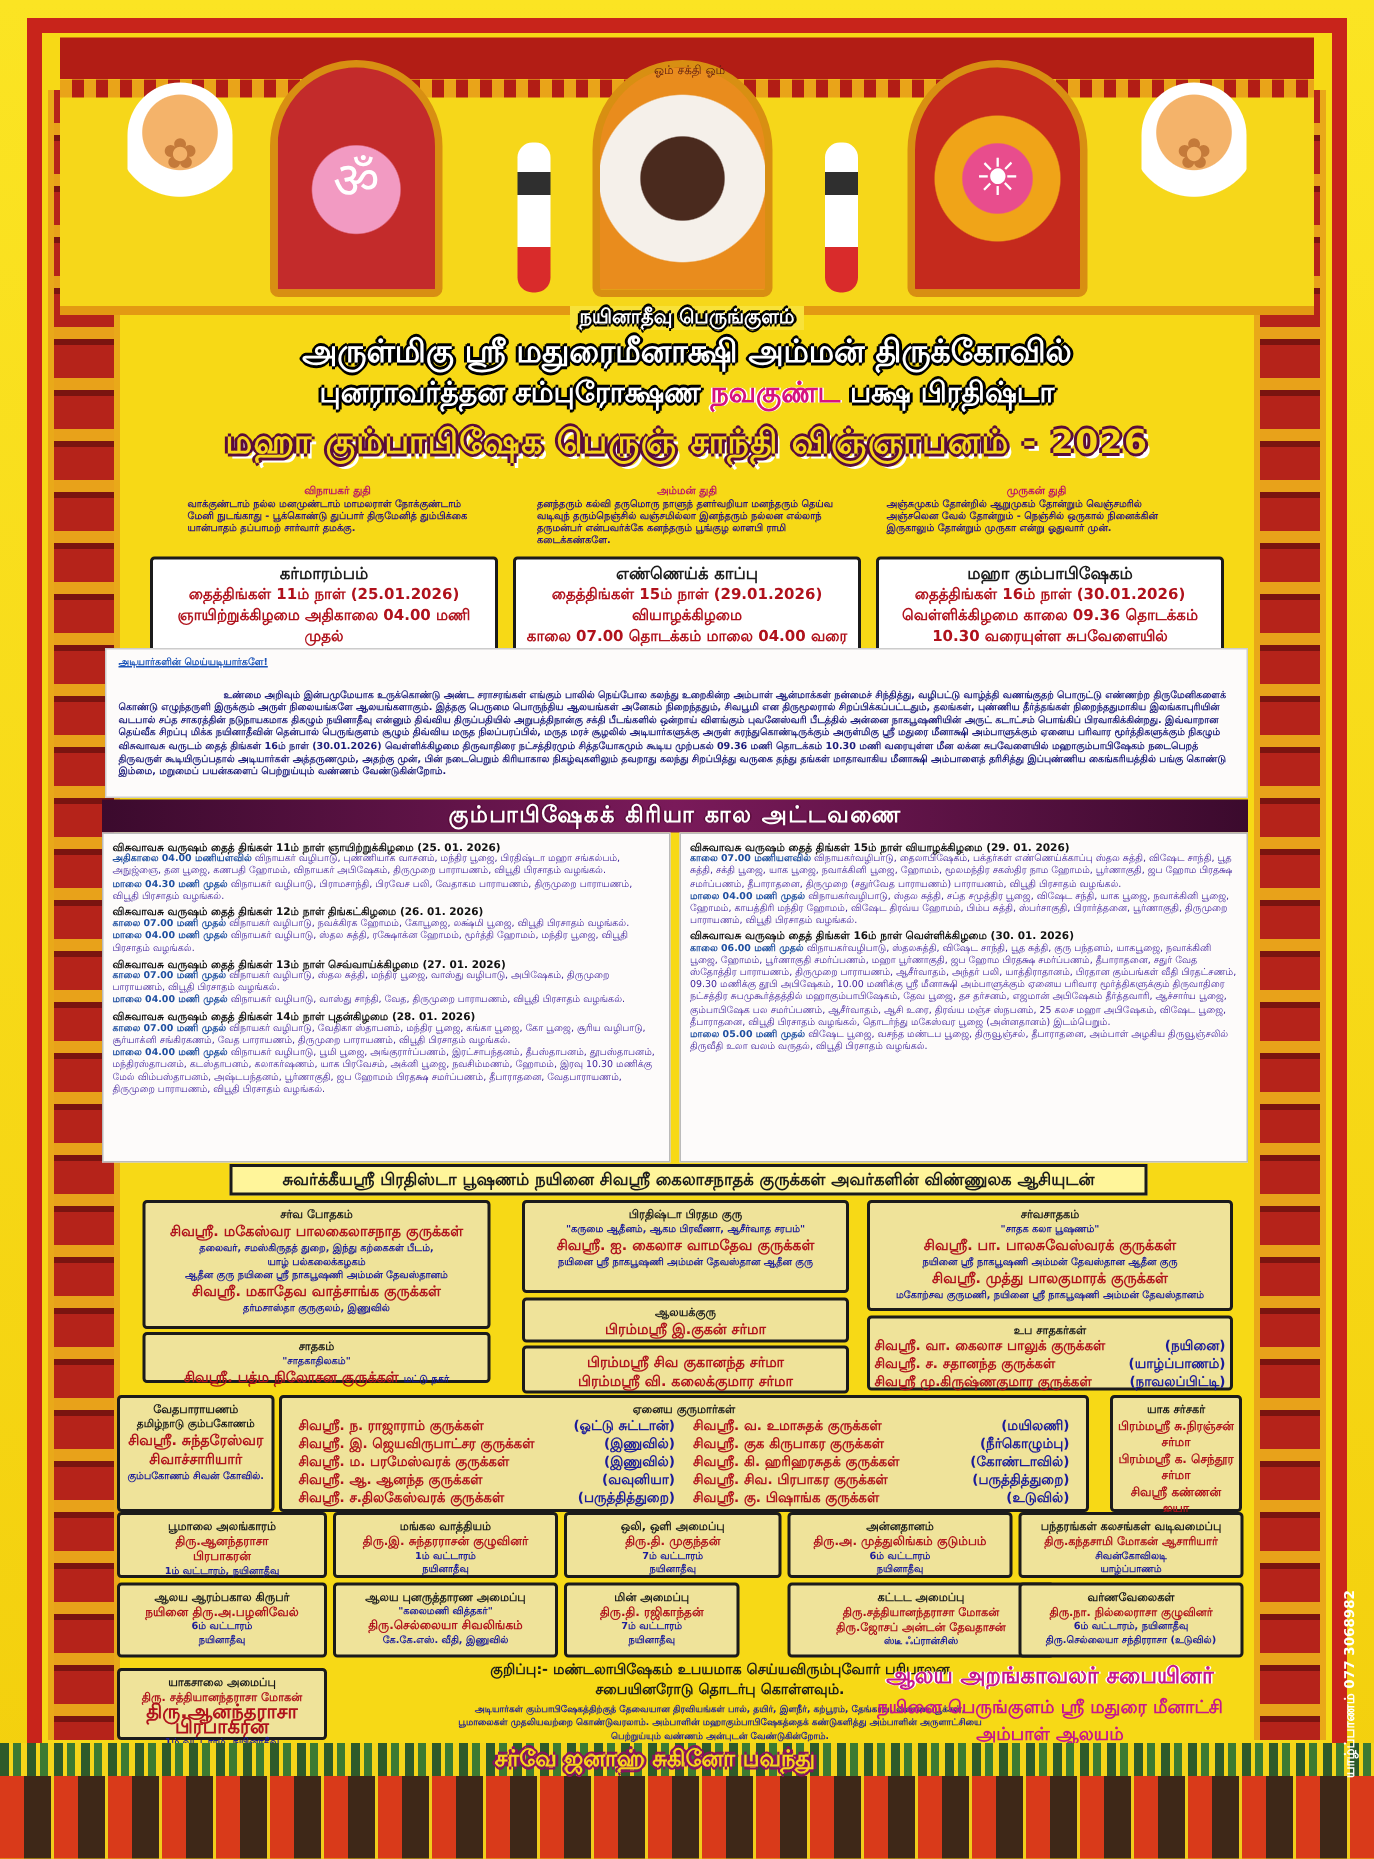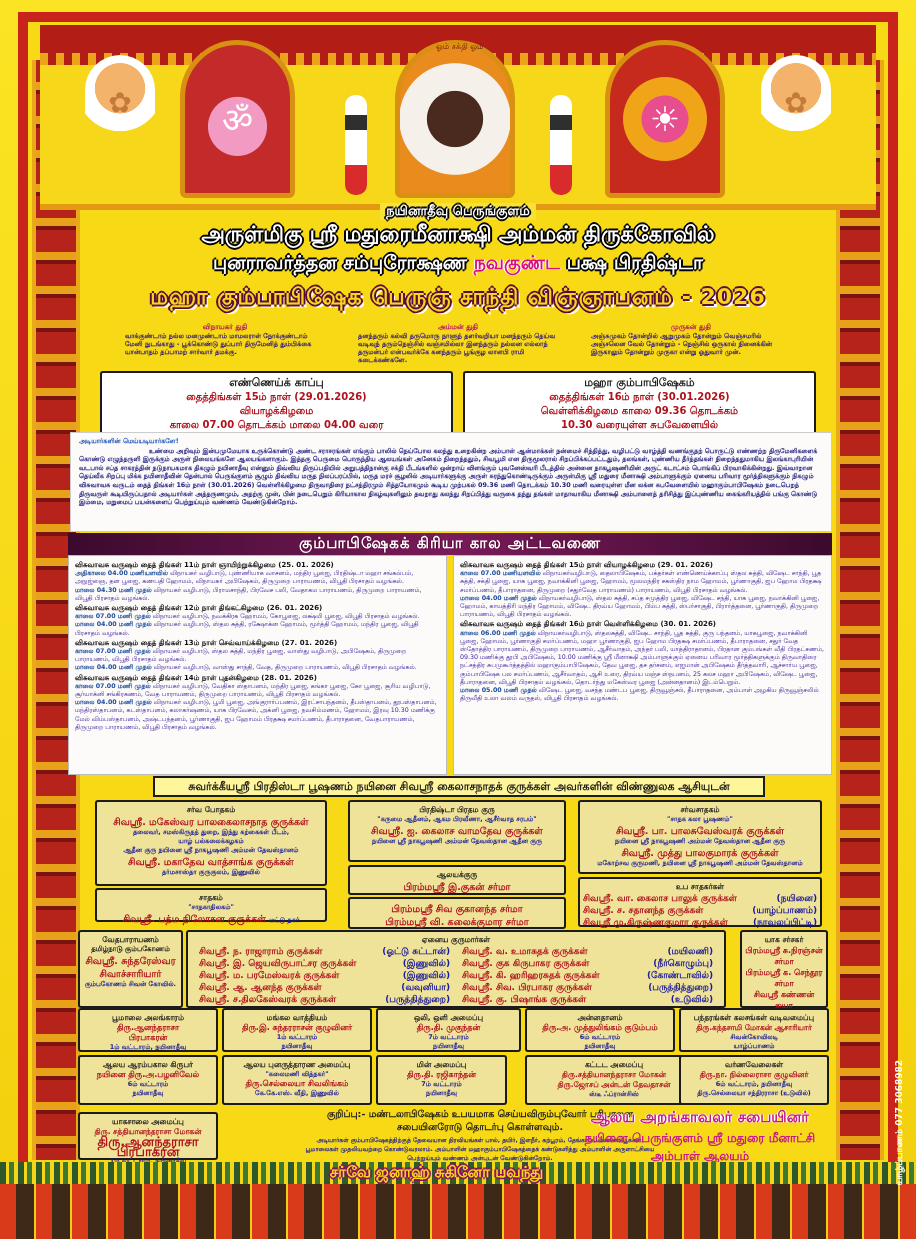--- a/index.html
+++ b/index.html
@@ -31,21 +31,21 @@
 
   .verses { position:absolute; top: 323px; left: 125px; width: 666px; display:flex; justify-content:space-between; }
   .verse { width: 200px; font-size: 6.5px; line-height: 8px; color: #2b1380; font-weight: bold; }
   .verse .vt { color:#b8136a; text-align:center; font-size: 7px; margin-bottom: 1px; }
 
   .event-row { position:absolute; top: 371px; left: 100px; width: 716px; display:flex; gap: 10px; }
   .event-box { flex: 1; background:#fff; border: 2px solid #1b1b1b; border-radius: 3px; text-align:center; padding: 3px 2px; font-size: 10px; line-height: 14px; color:#b0121c; font-weight:bold; }
   .event-box .eh { color:#1b1b1b; font-size: 11px; }
 
   .intro { position: absolute; left: 70px; top: 432px; width: 762px; height: 100px; background:#fdfbfa; border: 1px solid #ccc; padding: 4px 8px; font-size: 6.4px; line-height: 8.6px; color:#1b1b9a; font-weight: bold; }
-  .intro .salute { color:#1b53b8; margin-bottom: 1px; }
+  .intro .salute { color:#1b53b8; margin-bottom: 13px; text-decoration: underline; }
   .intro .body { text-indent: 70px; color:#1b1b7a; }
 
   .schedule-banner { position:absolute; left: 68px; top: 533px; width: 764px; height: 22px; background: linear-gradient(90deg, #3b0a2d, #7a1a5a, #3b0a2d); display:flex; justify-content:center; align-items:center; }
   .schedule-banner span { font-size: 15px; font-weight:bold; color:#fff; text-shadow: 1px 0 #5a0c3a, -1px 0 #5a0c3a; letter-spacing:1px; }
   .schedule { position:absolute; left: 68px; top: 555px; width: 764px; height: 220px; display:flex; gap: 6px; }
   .sched-col { flex: 1; background:#fdfbfa; border: 1px solid #bbb; padding: 3px 6px; font-size: 6.3px; line-height: 8.2px; overflow: hidden; }
   .sched-day { color:#111; font-weight:bold; font-size: 7px; margin-top: 2px; }
   .sched-item { color:#3a1a9a; }
   .sched-item b { color:#1f4fa0; }
 
@@ -111,20 +111,25 @@
       <div>தனந்தரும் கல்வி தருமொரு நாளுந் தளர்வறியா மனந்தரும் தெய்வ வடிவுந் தரும்நெஞ்சில் வஞ்சமில்லா இனந்தரும் நல்லன எல்லாந் தருமன்பர் என்பவர்க்கே கனந்தரும் பூங்குழ லாளபி ராமி கடைக்கண்களே.</div>
     </div>
     <div class="verse">
       <div class="vt">முருகன் துதி</div>
       <div>அஞ்சுமுகம் தோன்றில் ஆறுமுகம் தோன்றும் வெஞ்சமரில் அஞ்சலென வேல் தோன்றும் - நெஞ்சில் ஒருகால் நினைக்கின் இருகாலும் தோன்றும் முருகா என்று ஓதுவார் முன்.</div>
     </div>
   </div>
 
   <div class="event-row">
     <div class="event-box">
+      <div class="eh">கர்மாரம்பம்</div>
+      <div>தைத்திங்கள் 11ம் நாள் (25.01.2026)</div>
+      <div>ஞாயிற்றுக்கிழமை அதிகாலை 04.00 மணி முதல்</div>
+    </div>
+    <div class="event-box">
       <div class="eh">எண்ணெய்க் காப்பு</div>
       <div>தைத்திங்கள் 15ம் நாள் (29.01.2026)</div>
       <div>வியாழக்கிழமை</div>
       <div>காலை 07.00 தொடக்கம் மாலை 04.00 வரை</div>
     </div>
     <div class="event-box">
       <div class="eh">மஹா கும்பாபிஷேகம்</div>
       <div>தைத்திங்கள் 16ம் நாள் (30.01.2026)</div>
       <div>வெள்ளிக்கிழமை காலை 09.36 தொடக்கம்</div>
       <div>10.30 வரையுள்ள சுபவேளையில்</div>
@@ -318,21 +323,21 @@
       <div class="n" style="font-size:8px; line-height:10px;">நயினை திரு.அ.பழனிவேல்</div>
       <div class="d">6ம் வட்டாரம்</div>
       <div class="d">நயினாதீவு</div>
   </div>
   <div class="card" style="left:222px; top:1055px; width:150px; height:50px;">
     <div class="h">ஆலய புனருத்தாரண அமைப்பு</div>
       <div class="d">"கலைமணி வித்தகர்"</div>
       <div class="n" style="font-size:8px; line-height:10px;">திரு.செல்லையா சிவலிங்கம்</div>
       <div class="d">கே.கே.எஸ். வீதி, இணுவில்</div>
   </div>
-  <div class="card" style="left:376px; top:1055px; width:131px; height:50px;">
+  <div class="card" style="left:376px; top:1055px; width:117px; height:50px;">
     <div class="h">மின் அமைப்பு</div>
       <div class="n" style="font-size:8px; line-height:10px;">திரு.தி. ரஜிகாந்தன்</div>
       <div class="d">7ம் வட்டாரம்</div>
       <div class="d">நயினாதீவு</div>
   </div>
   <div class="card" style="left:525px; top:1055px; width:178px; height:50px;">
     <div class="h">கட்டட அமைப்பு</div>
       <div class="n" style="font-size:7.5px; line-height:10px;text-align:center;">திரு.சத்தியானந்தராசா மோகன்</div>
       <div class="n" style="font-size:7.5px; line-height:10px;">திரு.ஜோசப் அன்டன் தேவதாசன்</div>
       <div class="d">ஸ்டீ ஃப்ரான்சிஸ்</div>

